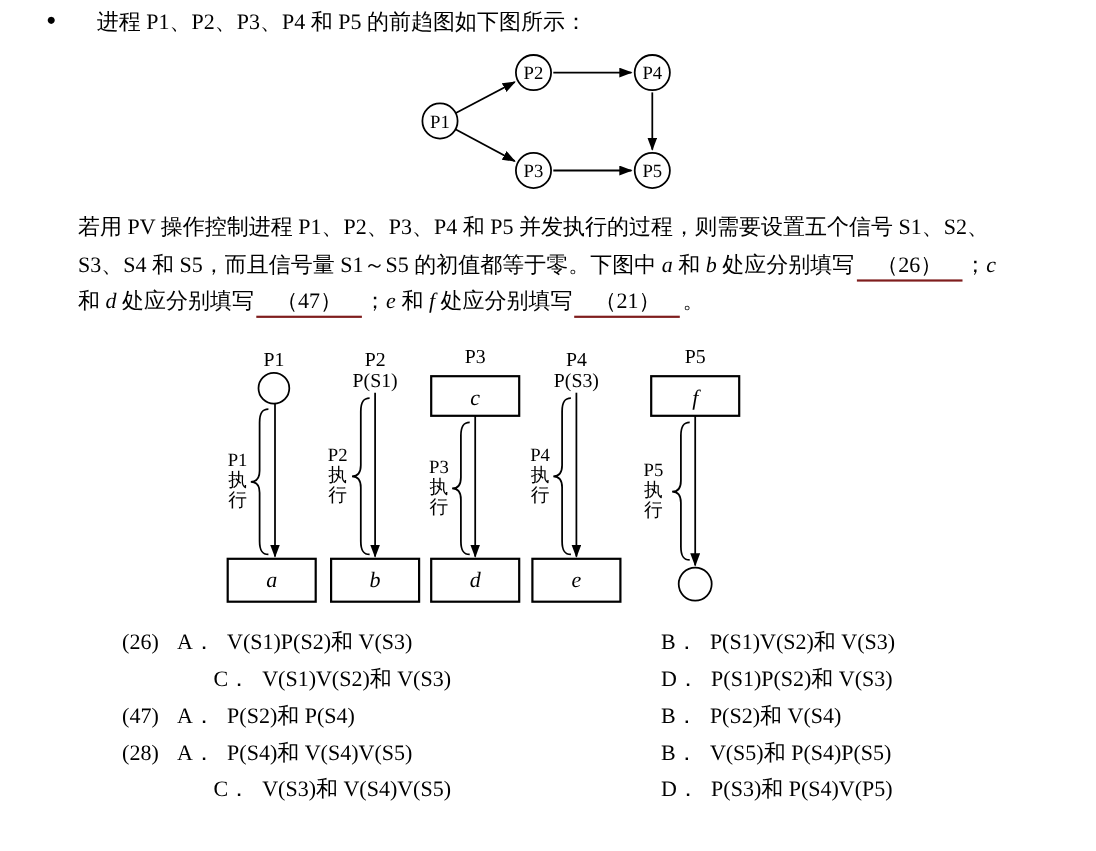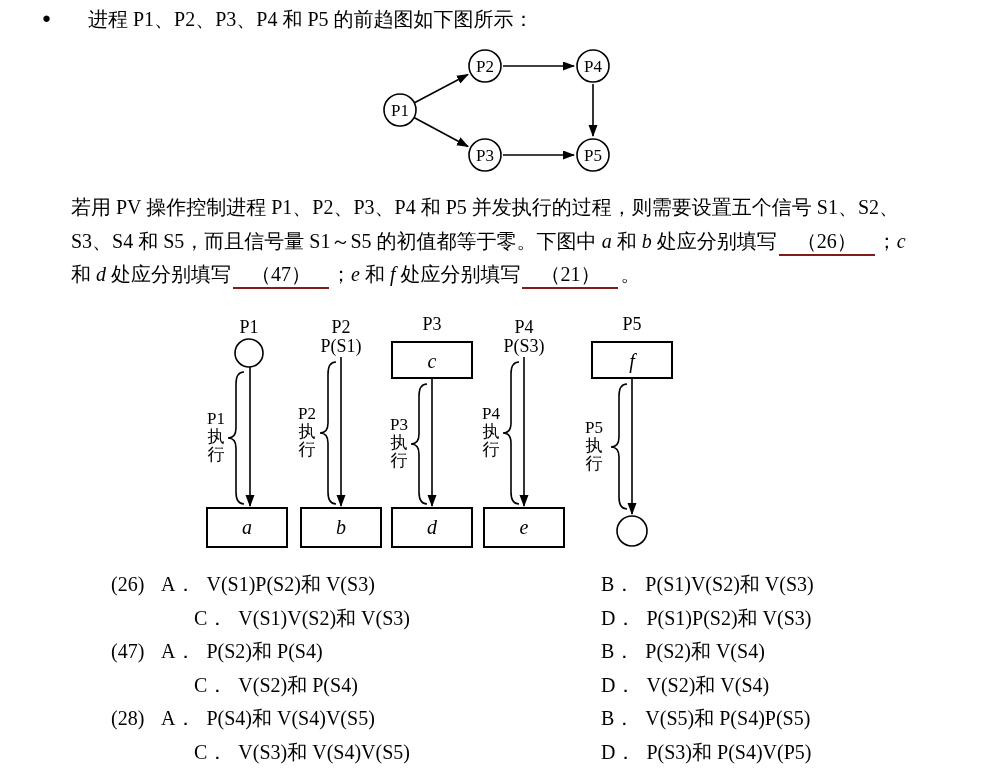--- a/index.html
+++ b/index.html
@@ -154,25 +154,20 @@
       <span class="qindent"></span>
       <span class="optC"><span class="optletter">C．</span><span>V(S1)V(S2)和 V(S3)</span></span>
       <span><span class="optletter">D．</span><span>P(S1)P(S2)和 V(S3)</span></span>
     </div>
 
     <div class="qrow">
       <span class="qnum">(47)</span>
       <span class="optA"><span class="optletter">A．</span><span>P(S2)和 P(S4)</span></span>
       <span><span class="optletter">B．</span><span>P(S2)和 V(S4)</span></span>
     </div>
-    <div class="qrow">
-      <span class="qindent"></span>
-      <span class="optC"><span class="optletter">C．</span><span>V(S2)和 P(S4)</span></span>
-      <span><span class="optletter">D．</span><span>V(S2)和 V(S4)</span></span>
-    </div>
 
     <div class="qrow">
       <span class="qnum">(28)</span>
       <span class="optA"><span class="optletter">A．</span><span>P(S4)和 V(S4)V(S5)</span></span>
       <span><span class="optletter">B．</span><span>V(S5)和 P(S4)P(S5)</span></span>
     </div>
     <div class="qrow">
       <span class="qindent"></span>
       <span class="optC"><span class="optletter">C．</span><span>V(S3)和 V(S4)V(S5)</span></span>
       <span><span class="optletter">D．</span><span>P(S3)和 P(S4)V(P5)</span></span>

